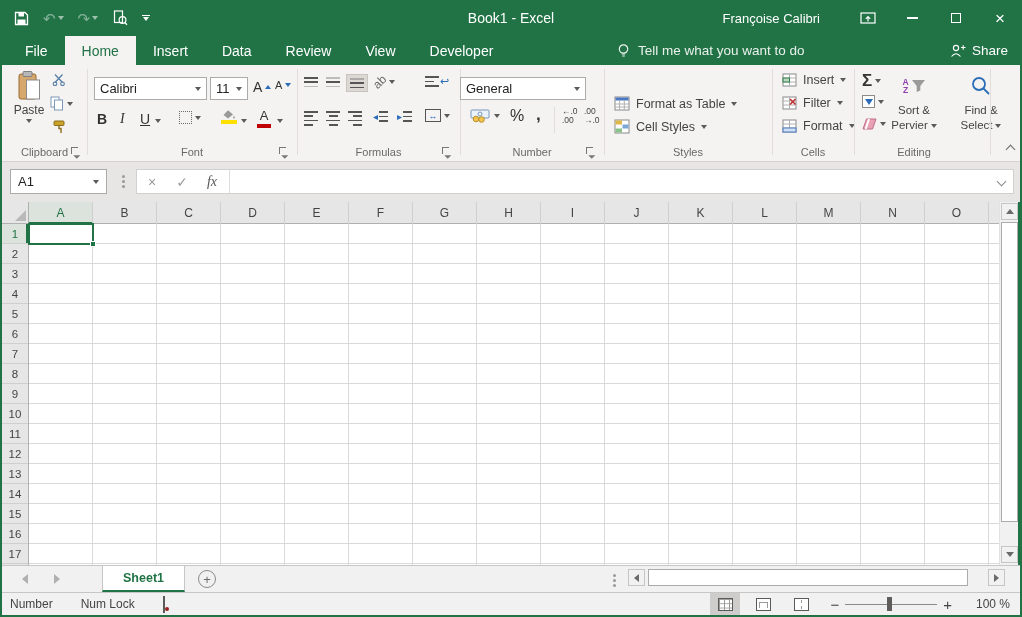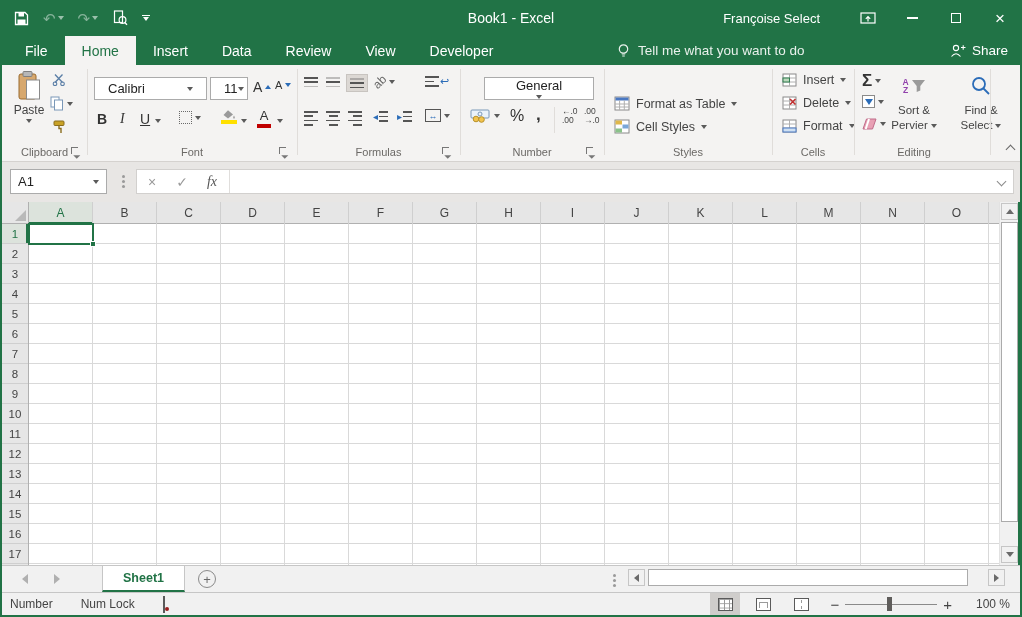--- a/index.html
+++ b/index.html
@@ -35,21 +35,21 @@
   
   .ribbon { position:absolute; left:2px; top:65px; width:1018px; height:97px; background:#f4f3f2; border-bottom:1px solid #d5d2cf; font-size:12px; color:#444; }
   .gsep { position:absolute; top:4px; bottom:6px; width:1px; background:#e0ddda; }
   .glabel { position:absolute; bottom:3px; font-size:11px; color:#6b6966; width:100%; text-align:center; }
   .launcher { position:absolute; bottom:4px; width:10px; height:10px; }
   .launcher::before { content:""; position:absolute; left:0; top:0; width:6px; height:6px; border-left:1px solid #777; border-top:1px solid #777; }
   .launcher::after { content:""; position:absolute; right:1px; bottom:1px; width:0; height:0; border-left:5px solid transparent; border-top:5px solid transparent; border-right:5px solid #777; transform:rotate(45deg); }
   .dd { width:0; height:0; border-left:3px solid transparent; border-right:3px solid transparent; border-top:4px solid #5a5a5a; display:inline-block; }
   .chev-up { width:7px; height:7px; border-right:1.6px solid #666; border-bottom:1.6px solid #666; transform:rotate(-135deg); display:inline-block; }
   .rbtn { position:absolute; display:flex; align-items:center; gap:3px; background:none; border:none; color:#444; font-size:12px; }
-  .combo { position:absolute; background:#fff; border:1px solid #ababab; display:flex; align-items:center; justify-content:space-between; padding:0 13px; font-size:13px; color:#222; height:23px; }
+  .combo { position:absolute; background:#fff; border:1px solid #ababab; display:flex; align-items:center; justify-content:space-between; padding:0 5px; font-size:13px; color:#222; height:23px; }
 
   
   .g-clip { position:absolute; left:0; top:0; width:85px; height:96px; }
   .pastebtn { position:absolute; left:8px; top:5px; width:38px; height:76px; display:flex; flex-direction:column; align-items:center; background:none; border:none; color:#444; font-size:12px; gap:2px; }
   
   .g-font { position:absolute; left:85px; top:0; width:210px; height:96px; }
   .letterbtn { font-size:14px; color:#333; background:none; border:none; }
   .afont { font-size:14px; color:#333; position:relative; }
   .tri-up-b { width:0;height:0;border-left:3px solid transparent;border-right:3px solid transparent;border-bottom:4px solid #2b6cb8; position:absolute; top:-2px; right:-5px; }
   .tri-dn-b { width:0;height:0;border-left:3px solid transparent;border-right:3px solid transparent;border-top:4px solid #2b6cb8; position:absolute; top:-2px; right:-5px; }
@@ -178,21 +178,21 @@
             <path d="M12.8 12.5 L15 14.8" stroke="#fff" stroke-width="1.4"></path>
           </svg>
       </button>
       <button class="qbtn qat-custom">
         <span class="bar"></span>
           <span class="dd-w"></span>
       </button>
     </div>
     <div class="wtitle">Book1  -  Excel</div>
     <div class="tright">
-      <span class="uname">Françoise Select</span>
+      <span class="uname">Françoise Calibri</span>
       <button class="wbtn">
         <svg width="16" height="14">
             <rect x="1" y="2" width="14" height="10" fill="none" stroke="#fff" stroke-width="1.2"></rect>
             <path d="M8 10.5 V6 M5.8 7.8 L8 5.5 L10.2 7.8" stroke="#fff" stroke-width="1.2" fill="none"></path>
           </svg>
       </button>
       <button class="wbtn">
           <span class="minbar"></span>
         </button>
       <button class="wbtn">
@@ -388,21 +388,21 @@
       <button class="rbtn" style="left:128px;top:44px;">
         <span style="width:16px;height:13px;border:1px solid #555;display:inline-flex;align-items:center;justify-content:center;font-size:9px;color:#2b6cb8;">↔</span>
         <span class="dd"></span>
       </button>
       <div class="glabel">Formulas</div>
       <span class="launcher" style="right:8px;"></span>
     </div>
     <div class="gsep" style="left:458px;"></div>
 
     <div class="g-num">
-      <div class="combo" style="left:24px;top:12px;width:110px;flex-direction:column;">
+      <div class="combo" style="left:0;top:12px;width:126px;">
         <span>General</span>
           <span class="dd"></span>
       </div>
       <button class="rbtn" style="left:10px;top:44px;">
         <svg width="21" height="14">
             <rect x="1" y="1" width="18" height="8" rx="1" fill="#eaf2fa" stroke="#7a98b8"></rect>
             <circle cx="10" cy="5" r="2" fill="none" stroke="#7a98b8"></circle>
             <circle cx="6" cy="10" r="2.8" fill="#f2c34e" stroke="#b8912a"></circle>
             <circle cx="11.5" cy="10.5" r="2.8" fill="#f2c34e" stroke="#b8912a"></circle>
           </svg>
@@ -453,21 +453,21 @@
           </svg>
         <span>Insert</span>
         <span class="dd"></span>
       </button>
       <button class="stylebtn" style="top:31px;">
         <svg width="15" height="14">
             <rect x="1" y="1" width="13" height="12" fill="#fff" stroke="#8a8a8a"></rect>
             <path d="M1 5 H14 M1 9 H14 M7.5 1 V13" stroke="#b0b0b0"></path>
             <path d="M8 3 L13.5 8.5 M13.5 3 L8 8.5" stroke="#c03030" stroke-width="1.6"></path>
           </svg>
-        <span>Delete</span>
+        <span>Filter</span>
         <span class="dd"></span>
       </button>
       <button class="stylebtn" style="top:54px;">
         <svg width="15" height="14">
             <rect x="1" y="1" width="13" height="12" fill="#fff" stroke="#8a8a8a"></rect>
             <path d="M1 5 H14 M1 9 H14 M7.5 1 V13" stroke="#b0b0b0"></path>
             <rect x="1" y="9" width="13" height="4" fill="#cfe0f2" stroke="#4a78c2"></rect>
           </svg>
         <span>Format</span>
         <span class="dd"></span>

